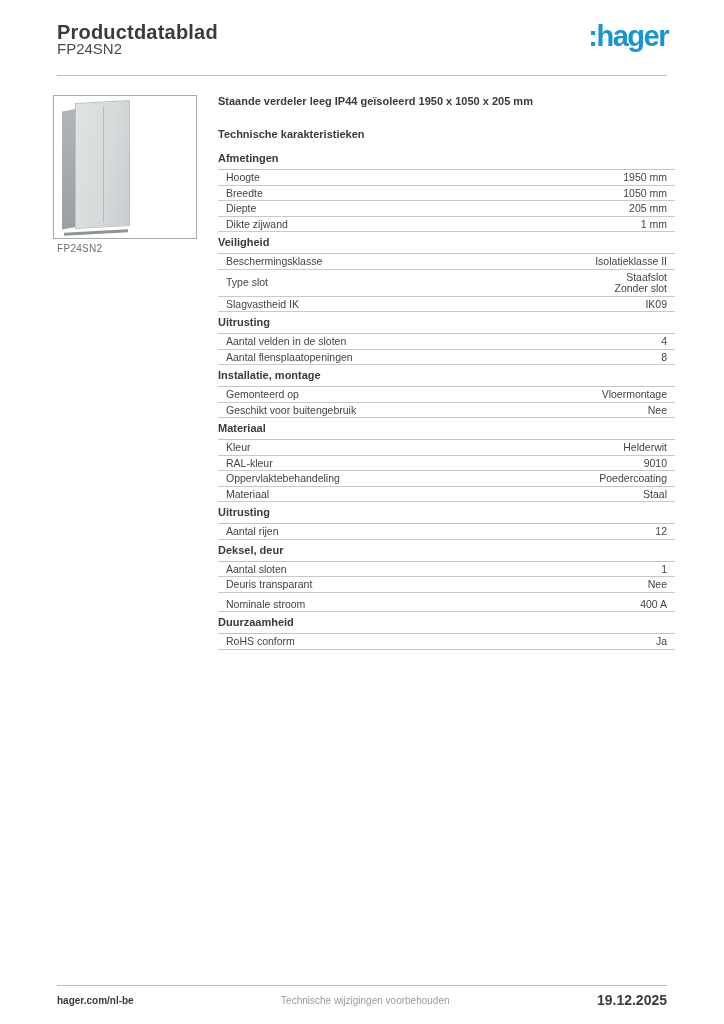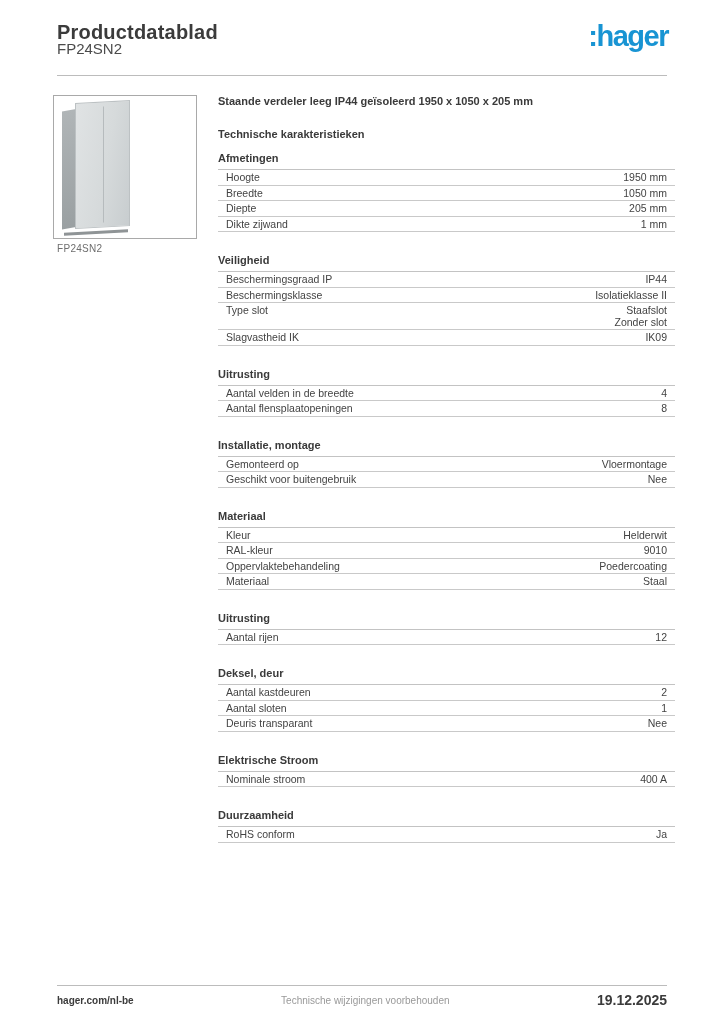--- a/index.html
+++ b/index.html
@@ -20,24 +20,24 @@
   .cab-front { position:absolute; left:13px; top:0; width:55px; height:126px; background:linear-gradient(100deg,#e0e3e4 0%,#d6dadb 55%,#c8cdcf 100%); border:1px solid #bcc1c3; transform:skewY(-3deg); transform-origin:0 50%; }
   .cab-seam  { position:absolute; left:50%; top:4px; bottom:4px; width:1px; background:#b6bbbd; }
   .cab-base  { position:absolute; left:2px; bottom:-3px; width:64px; height:3px; background:#8f9496; transform:skewY(-3deg); }
   .figure-caption { position:absolute; left:57px; top:243px; font-size:10px; color:#6e6e6e; letter-spacing:.3px; }
 
   
   .specs { position:absolute; left:218px; top:95px; width:457px; }
   .product-title { font-size:11px; font-weight:700; color:#3a3a3a; line-height:12px; }
   .tech-heading  { font-size:11px; font-weight:700; color:#3a3a3a; line-height:12px; margin-top:21px; }
   .spec-sections { margin-top:12px; }
-  .spec-section  { margin-top:22px; }
+  .spec-section  { margin-top:4px; }
   .spec-section:first-child { margin-top:0; }
   .section-title { font-size:11px; font-weight:700; color:#3a3a3a; padding-bottom:5px; border-bottom:1px solid #c3c3c3; }
-  .spec-row   { display:flex; justify-content:space-between; align-items:flex-start; border-bottom:1px solid #c9c9c9; padding:2px 8px 1px; font-size:10.5px; line-height:11.5px; color:#434343; }
+  .spec-row   { display:flex; justify-content:space-between; align-items:center; border-bottom:1px solid #c9c9c9; padding:2px 8px 1px; font-size:10.5px; line-height:11.5px; color:#434343; }
   .spec-label { text-align:left; padding-right:10px; }
   .spec-value { text-align:right; white-space:pre-line; }
 
   
   .footer-rule { position:absolute; left:57px; width:610px; top:985px; border-top:1px solid #bcbcbc; }
   .footer { position:absolute; left:57px; width:610px; top:992px; display:flex; justify-content:space-between; align-items:center; }
   .f-left  { font-size:10px; font-weight:700; color:#3b3b3b; }
   .f-center{ font-size:10px; font-weight:400; color:#999999; }
   .f-right { font-size:14px; font-weight:700; color:#3b3b3b; }
 </style>
@@ -81,41 +81,37 @@
             <span class="spec-value">205 mm</span>
           </div>
           <div class="spec-row">
             <span class="spec-label">Dikte zijwand</span>
             <span class="spec-value">1 mm</span>
           </div>
         </section>
         <section class="spec-section">
           <h3 class="section-title">Veiligheid</h3>
           <div class="spec-row">
-            <span class="spec-label">Beschermingsgraad IP</span>
-            <span class="spec-value">IP44</span>
-          </div>
-          <div class="spec-row">
             <span class="spec-label">Beschermingsklasse</span>
             <span class="spec-value">Isolatieklasse II</span>
           </div>
           <div class="spec-row">
             <span class="spec-label">Type slot</span>
             <span class="spec-value">Staafslot
 Zonder slot</span>
           </div>
           <div class="spec-row">
             <span class="spec-label">Slagvastheid IK</span>
             <span class="spec-value">IK09</span>
           </div>
         </section>
         <section class="spec-section">
           <h3 class="section-title">Uitrusting</h3>
           <div class="spec-row">
-            <span class="spec-label">Aantal velden in de breedte</span>
+            <span class="spec-label">Aantal velden in de sloten</span>
             <span class="spec-value">4</span>
           </div>
           <div class="spec-row">
             <span class="spec-label">Aantal flensplaatopeningen</span>
             <span class="spec-value">8</span>
           </div>
         </section>
         <section class="spec-section">
           <h3 class="section-title">Installatie, montage</h3>
           <div class="spec-row">
@@ -149,34 +145,29 @@
         <section class="spec-section">
           <h3 class="section-title">Uitrusting</h3>
           <div class="spec-row">
             <span class="spec-label">Aantal rijen</span>
             <span class="spec-value">12</span>
           </div>
         </section>
         <section class="spec-section">
           <h3 class="section-title">Deksel, deur</h3>
           <div class="spec-row">
-            <span class="spec-label">Aantal kastdeuren</span>
-            <span class="spec-value">2</span>
-          </div>
-          <div class="spec-row">
             <span class="spec-label">Aantal sloten</span>
             <span class="spec-value">1</span>
           </div>
           <div class="spec-row">
             <span class="spec-label">Deuris transparant</span>
             <span class="spec-value">Nee</span>
           </div>
         </section>
         <section class="spec-section">
-          <h3 class="section-title">Elektrische Stroom</h3>
           <div class="spec-row">
             <span class="spec-label">Nominale stroom</span>
             <span class="spec-value">400 A</span>
           </div>
         </section>
         <section class="spec-section">
           <h3 class="section-title">Duurzaamheid</h3>
           <div class="spec-row">
             <span class="spec-label">RoHS conform</span>
             <span class="spec-value">Ja</span>

